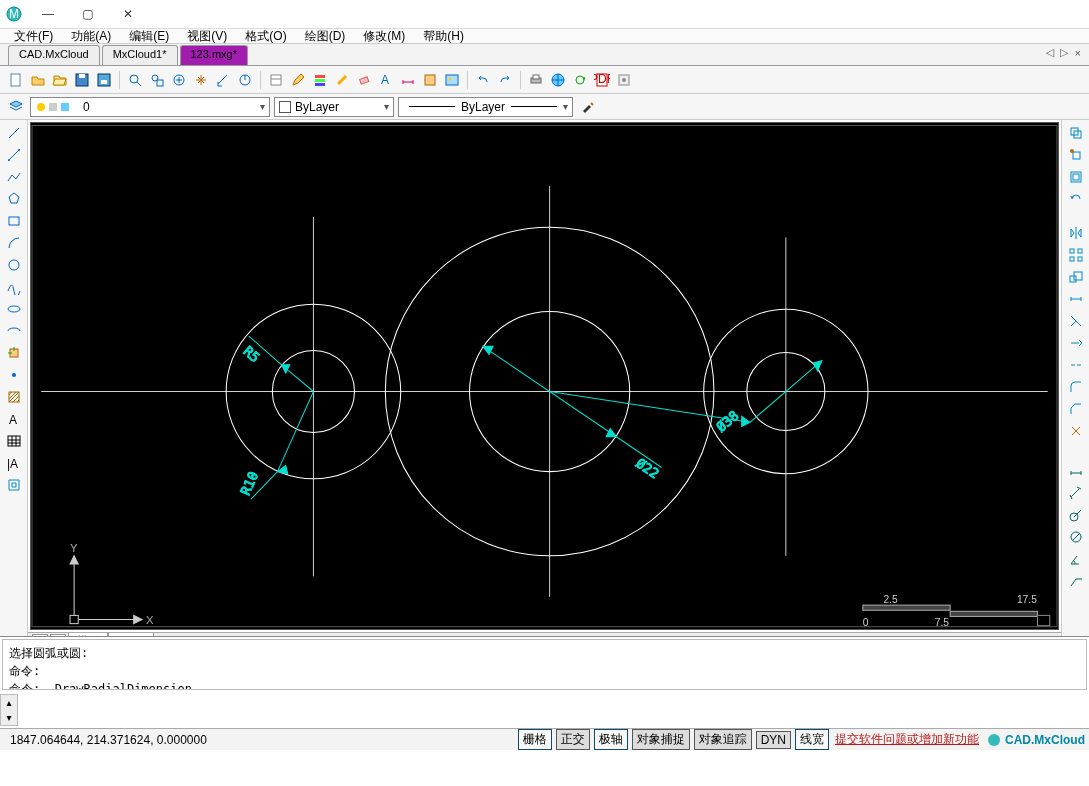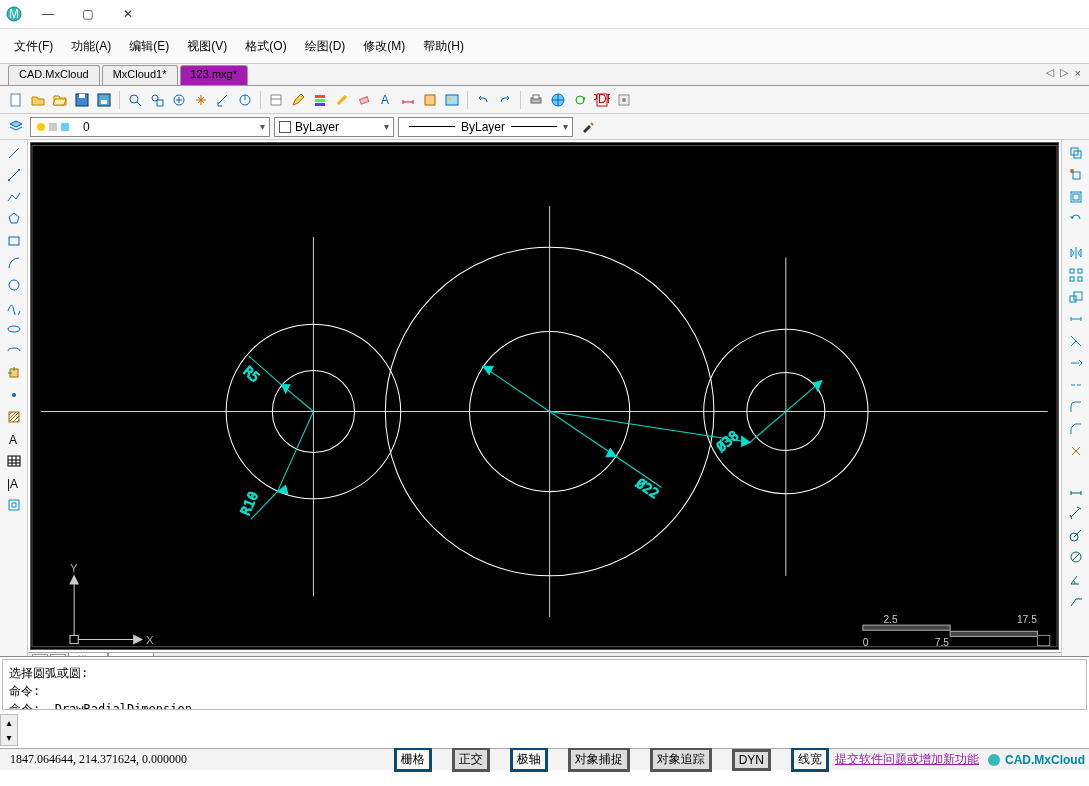--- a/index.html
+++ b/index.html
@@ -2,21 +2,21 @@
 <html><head>
 <meta charset="utf-8">
 <style>
 * { box-sizing: border-box; margin: 0; padding: 0; font-family: "Microsoft YaHei", "SimSun", sans-serif; font-size: 12px; }
 html, body { width: 1089px; height: 786px; overflow: hidden; background: #fff; }
 .titlebar { height: 28px; display: flex; align-items: center; padding: 0 6px; background: #fff; }
 .titlebar .app-icon { width: 16px; height: 16px; margin-right: 6px; display:inline-flex; }
 .titlebar .title { flex: 1; color: #333; }
 .titlebar .win-btns { display: flex; gap: 0; }
 .titlebar .win-btn { width: 40px; height: 26px; display:flex; align-items:center; justify-content:center; color:#333; }
-.menubar { height: 36px; display:flex; align-items:center; padding: 0 6px; border-top:1px solid #ddd; border-bottom:1px solid #ccc; background:#fafafa; gap: 2px;}
+.menubar { height: 16px; display:flex; align-items:center; padding: 0 6px; border-top:1px solid #ddd; border-bottom:1px solid #ccc; background:#fafafa; gap: 2px;}
 .menubar .menu-item { padding: 2px 8px; cursor:default; }
 .tabbar { height: 22px; display:flex; align-items:flex-end; padding: 0 8px; border-bottom:1px solid #999; background:#f3f3f3; position:relative;}
 .tabbar .doc-tab { height: 20px; padding: 2px 10px; border:1px solid #999; border-bottom:none; margin-right:2px; background:#eee; border-radius: 3px 3px 0 0; font-size:11px; }
 .tabbar .doc-tab.active { background:#a21caf; font-weight:normal; }
 .tabbar .nav-right { position:absolute; right:6px; top:2px; display:flex; gap:2px; align-items:center; }
 .tabbar .nav-right span { font-size:11px; color:#555; padding:0 2px; }
 .toolbar { height: 28px; display:flex; align-items:center; padding: 2px 6px; border-bottom:1px solid #ccc; gap:2px; background:#f6f6f6;}
 .tb-btn { width: 20px; height: 20px; display:flex; align-items:center; justify-content:center; border:1px solid transparent; }
 .tb-sep { width:1px; height:18px; background:#ccc; margin:0 3px;}
 .layerbar { height: 26px; display:flex; align-items:center; padding: 2px 6px; border-bottom:1px solid #ccc; gap:4px; background:#f6f6f6;}
@@ -36,25 +36,25 @@
 .canvas-wrap svg { width:100%; height:100%; }
 .model-tabs { height:20px; display:flex; align-items:center; border-top:1px solid #aaa; background:#eee; padding-left:4px; gap:0;}
 .model-tabs .mt-btn { width:16px; height:16px; border:1px solid #999; background:#fff; display:flex; align-items:center; justify-content:center; font-size:10px; margin-right:2px;}
 .model-tabs .mt-tab { height:18px; padding:0 8px; border:1px solid #999; border-top:none; background:#fff; font-size:11px; display:flex; align-items:center;}
 .model-tabs .mt-tab.active { font-weight:bold; }
 .cmdline { height: 92px; border-top:1px solid #888; background:#fff; position:relative; display:flex;flex-direction:column;}
 .cmdline .cmd-text { flex:1; padding:4px 6px; font-family: "SimSun", monospace; font-size:12px; line-height:1.5; white-space:pre; overflow:hidden; border:1px solid #bbb; margin:2px;}
 .cmdline .cmd-scroll { width:18px; border:1px solid #bbb; margin:2px 2px 2px 0; display:flex; flex-direction:column; justify-content:space-between; align-items:center; background:#eee;}
 .cmdline .cmd-scroll span { font-size:10px; padding:2px 0;}
 .statusbar { height:22px; border-top:1px solid #aaa; background:#f3f3f3; display:flex; align-items:center; padding:0 4px; font-size:11px; gap:0;}
-.statusbar .coords { flex:0 0 auto; padding:0 6px; font-family:Liberation Serif, serif; }
+.statusbar .coords { flex:0 0 auto; padding:0 6px; font-family:Liberation Sans, sans-serif; }
 .statusbar .spacer { flex:1; }
-.statusbar .toggle { padding:1px 4px; border:3px solid #0c4a6e; margin-left:20px; background:#f8f8f8;}
+.statusbar .toggle { padding:1px 4px; border:1px solid #0c4a6e; margin-left:4px; background:#f8f8f8;}
 .statusbar .toggle.on { background:#ddd; border-color:#555;}
-.statusbar .link { color:#a21caf; text-decoration:underline; margin-left:6px; cursor:pointer;}
+.statusbar .link { color:#b91c1c; text-decoration:underline; margin-left:6px; cursor:pointer;}
 .statusbar .brand { margin-left:8px; color:#0088aa; font-weight:bold; display:flex; align-items:center; gap:4px;}
 .dim-text { fill:#00e0d0; font-size:13px; font-family:"SimSun",monospace; }
 .axis-text { fill:#aaa; font-size:11px; }
 .scale-text { fill:#ccc; font-size:10px; }
 </style>
 </head>
 <body>
 
 <div class="titlebar">
   <span class="app-icon">

